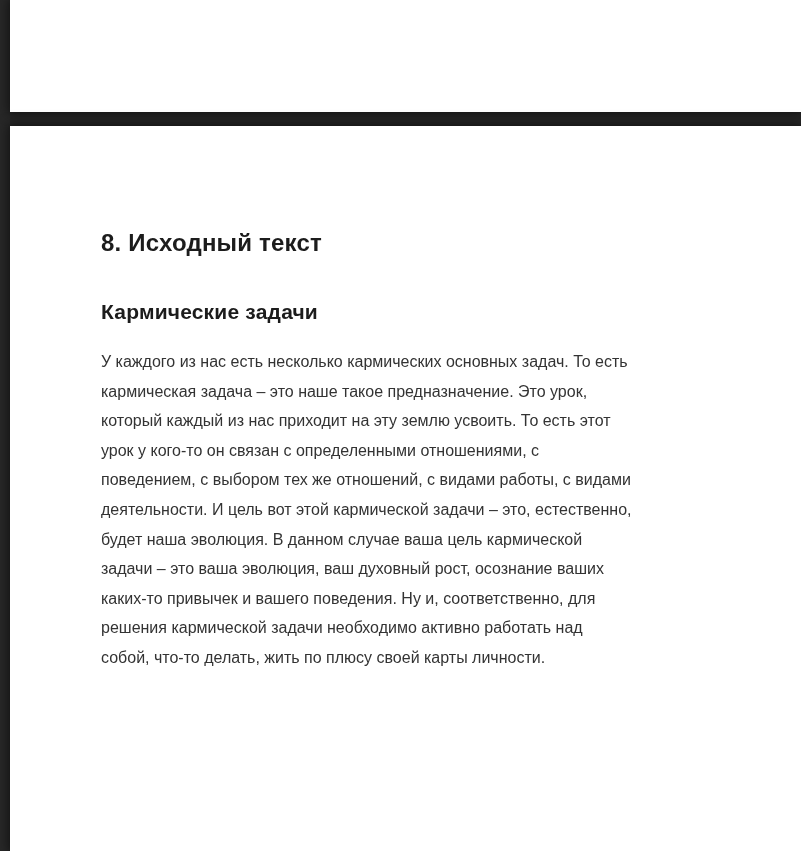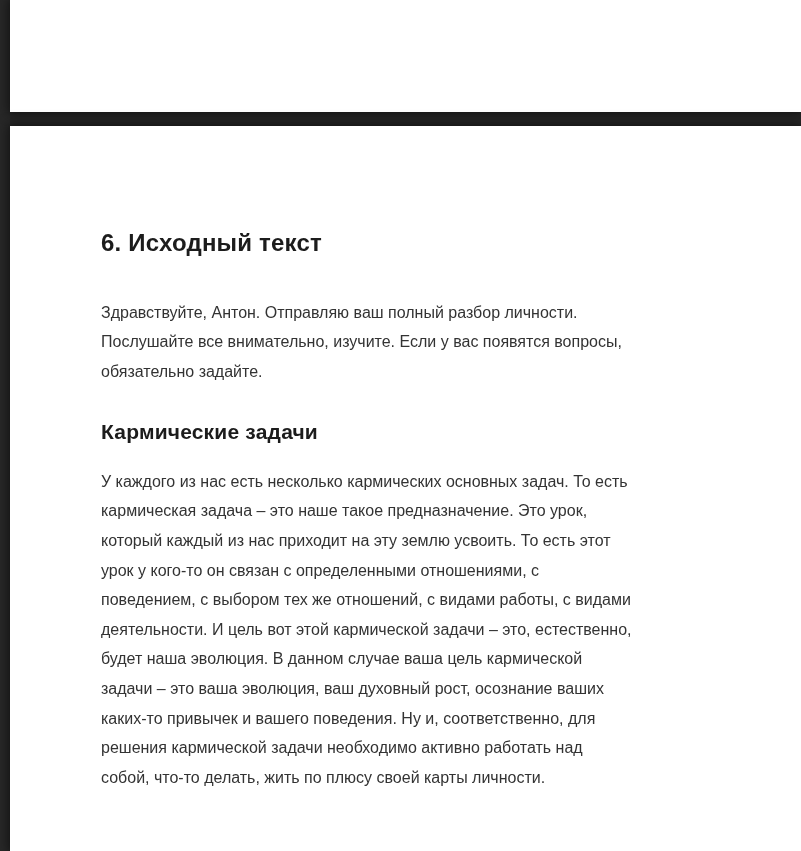--- a/index.html
+++ b/index.html
@@ -73,25 +73,22 @@
 <body>
 
 <div class="viewer">
 
   <div class="page page-prev"></div>
 
   <div class="page-gap"></div>
 
   <div class="page page-current">
 
-    <h2 class="doc-h2">6. Исходный текст</h2>
+    <h2 class="doc-h2">8. Исходный текст</h2>
 
-    <p class="doc-p">Здравствуйте, Антон. Отправляю ваш полный разбор личности.
-Послушайте все внимательно, изучите. Если у вас появятся вопросы,
-обязательно задайте.</p>
 
 
     <h3 class="doc-h3">Кармические задачи</h3>
 
     <p class="doc-p">У каждого из нас есть несколько кармических основных задач. То есть
 кармическая задача – это наше такое предназначение. Это урок,
 который каждый из нас приходит на эту землю усвоить. То есть этот
 урок у кого-то он связан с определенными отношениями, с
 поведением, с выбором тех же отношений, с видами работы, с видами
 деятельности. И цель вот этой кармической задачи – это, естественно,

